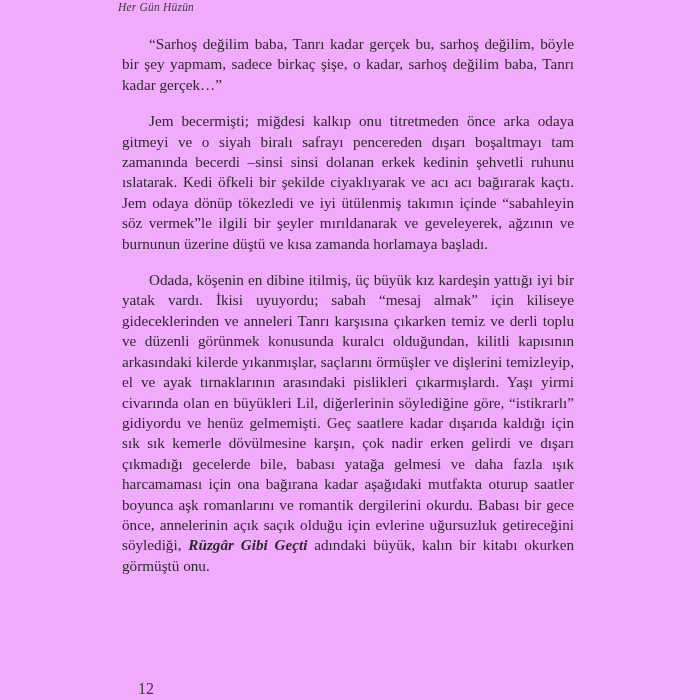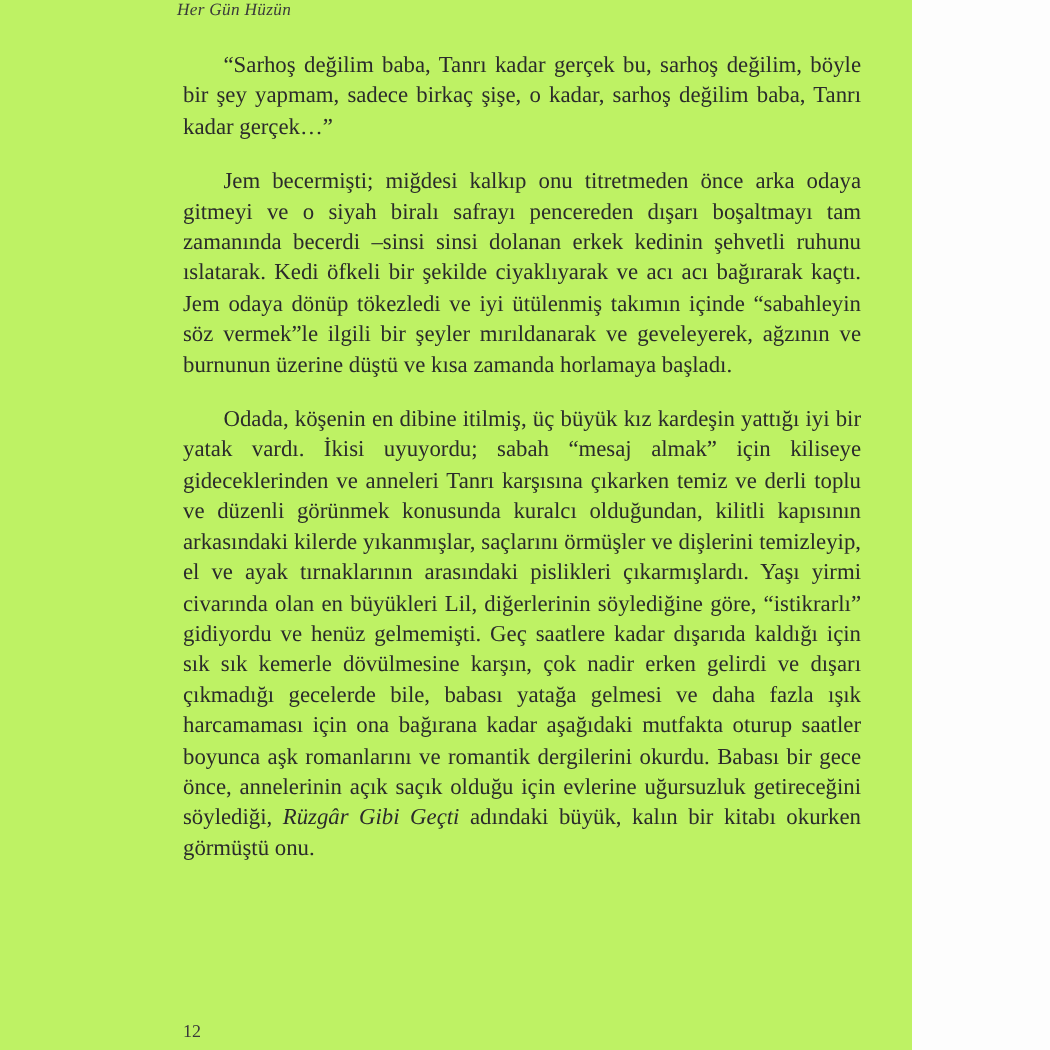--- a/index.html
+++ b/index.html
@@ -9,23 +9,23 @@
   body {
     width: 700px;
     height: 700px;
     background: #fdfdfd;
     font-family: "Liberation Serif", "DejaVu Serif", serif;
     color: #2b2b2b;
     overflow: hidden;
   }
   .page {
     position: relative;
-    width: 608px;
+    width: 700px;
     height: 700px;
-    background: #bef264;
+    background: #f0abfc;
   }
   .running-head {
     position: absolute;
     left: 118px;
     top: 1px;
     font-style: italic;
     font-size: 11.5px;
     letter-spacing: 0.2px;
     color: #3a3a3a;
     white-space: nowrap;
@@ -47,26 +47,27 @@
     -webkit-font-smoothing: antialiased;
   }
   .para.indent {
     text-indent: 27px;
   }
   .para + .para {
     margin-top: 16px;
   }
   .para em, .italic {
     font-style: italic;
+    font-weight: bold;
   }
   .folio {
     position: absolute;
-    left: 122px;
+    left: 138px;
     top: 680px;
-    font-size: 12px;
+    font-size: 16px;
     color: #3a3a3a;
   }
 </style>
 </head>
 <body>
 
 <div class="page">
 
   <div class="running-head">Her Gün Hüzün</div>
 

